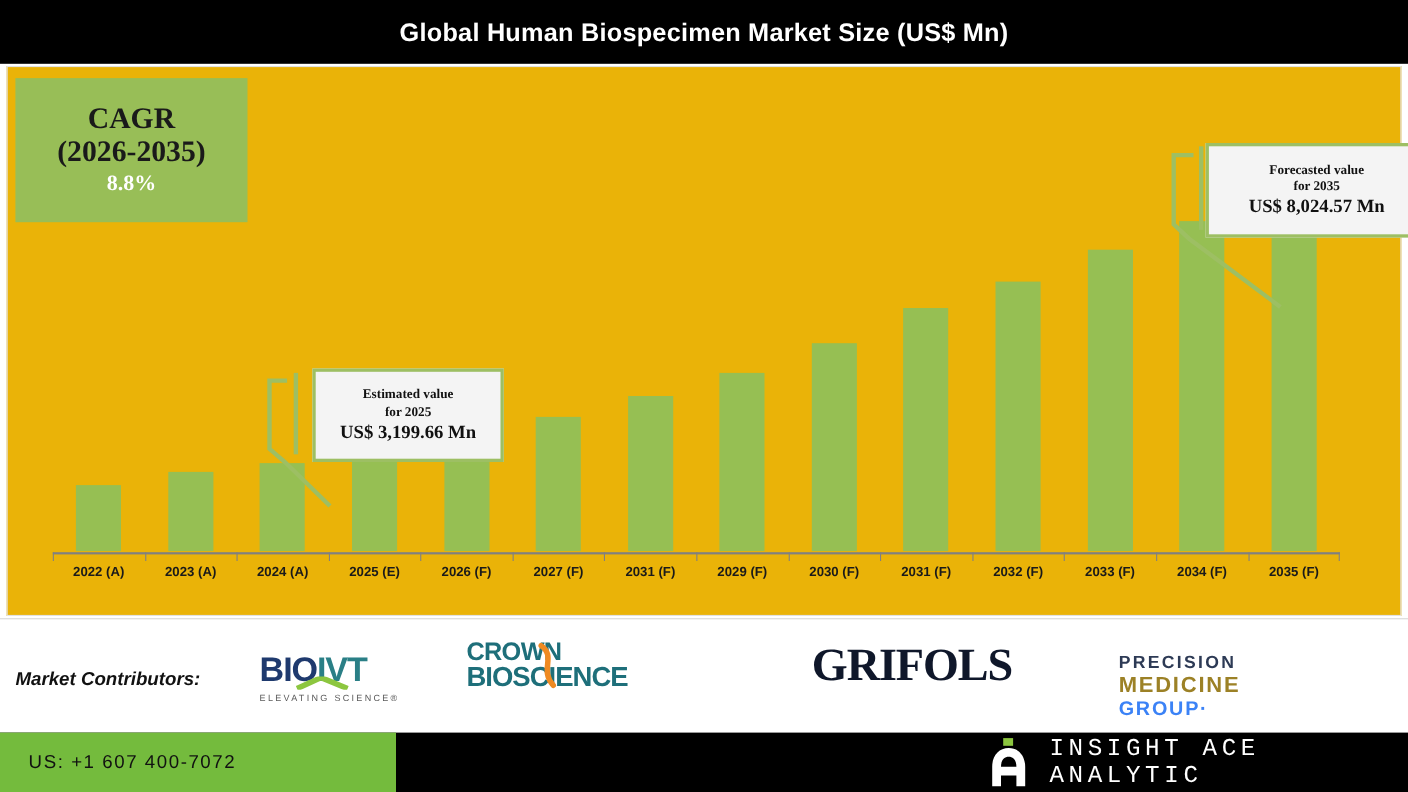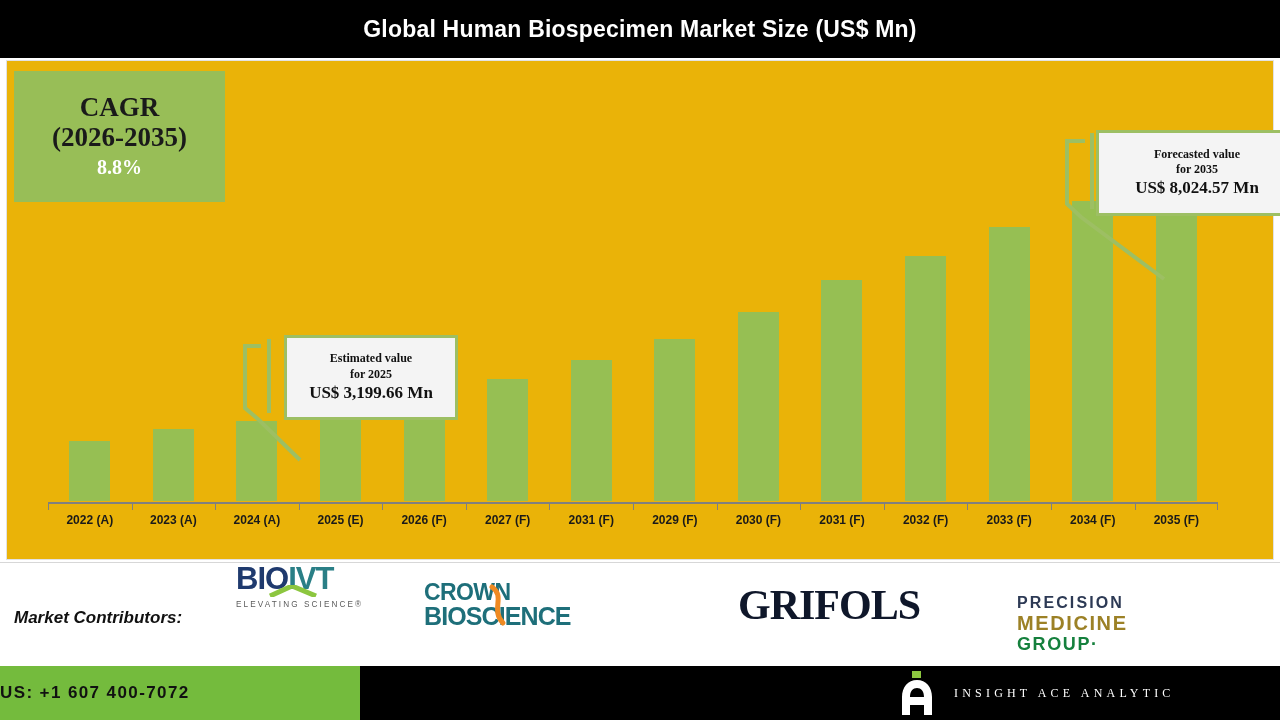--- a/index.html
+++ b/index.html
@@ -86,21 +86,21 @@
   #contrib {
     position:absolute; left:0; top:562px; width:1280px; height:104px; background:#ffffff;
     border-top:1px solid #d7d7d7;
   }
   #contrib-label {
     position:absolute; left:14px; top:45px; font-size:17px; font-weight:bold;
     font-style:italic; color:#111; font-family:"Liberation Sans", sans-serif;
   }
 
   
-  #logo-bioivt { position:absolute; left:236px; top:0; width:130px; height:50px; }
+  #logo-bioivt { position:absolute; left:236px; top:30px; width:130px; height:50px; }
   #bioivt-word { font-family:"Liberation Sans", sans-serif; font-size:31px; font-weight:bold; letter-spacing:-1px; line-height:1; }
   #bioivt-bio { color:#1f3a6e; }
   #bioivt-ivt { color:#2a7f86; }
   #bioivt-tag {
     font-size:8.2px; letter-spacing:2.1px; color:#5b5b5b; margin-top:3px;
     font-family:"Liberation Sans", sans-serif;
   }
 
   
   #logo-crown { position:absolute; left:424px; top:18px; width:185px; height:52px; }
@@ -111,37 +111,37 @@
   #logo-grifols {
     position:absolute; left:738px; top:19px; width:200px; height:48px;
     font-family:"Liberation Serif", serif; font-size:42px; font-weight:bold;
     color:#0f172a; letter-spacing:-1px; line-height:1.1;
   }
 
   
   #logo-pmg { position:absolute; left:1017px; top:18px; width:175px; height:54px; font-family:"Liberation Sans", sans-serif; }
   #pmg-l1 { font-size:16px; font-weight:bold; letter-spacing:2.1px; color:#2d3a55; line-height:1.12;margin-top:13px; }
   #pmg-l2 { font-size:20px; font-weight:bold; letter-spacing:1.6px; color:#9c8126; line-height:1.12; }
-  #pmg-l3 { font-size:18px; font-weight:bold; letter-spacing:1.6px; color:#15803d; line-height:1.12; }
+  #pmg-l3 { font-size:18px; font-weight:bold; letter-spacing:1.6px; color:#3b82f6; line-height:1.12; }
 
   
   #bottom-bar { position:absolute; left:0; top:666px; width:1280px; height:54px; background:#000000; }
   #phone-band {
     position:absolute; left:0; top:0; width:360px; height:54px; background:#74bb3d;
     display:flex; align-items:center;
   }
   #phone-text {
-    font-size:17px; font-weight:bold; color:#111;
+    margin-left:26px; font-size:17px; font-weight:normal; color:#111;
     letter-spacing:1.4px; font-family:"Liberation Sans", sans-serif;
   }
   #brand { position:absolute; left:898px; top:0; height:54px; display:flex; align-items:center; }
   #brand-mark { position:relative; width:38px; height:44px; margin-right:18px; }
   #brand-name {
-    font-size:12px; color:#ffffff; letter-spacing:4.2px;
-    font-family:Liberation Serif, serif;
+    font-size:22px; color:#ffffff; letter-spacing:4.2px;
+    font-family:Liberation Mono, monospace;
   }
 </style>
 </head>
 <body>
 
 <div id="stage">
 
   <div id="title-bar">
     <div id="title-text">Global Human Biospecimen Market Size (US$ Mn)</div>
   </div>

